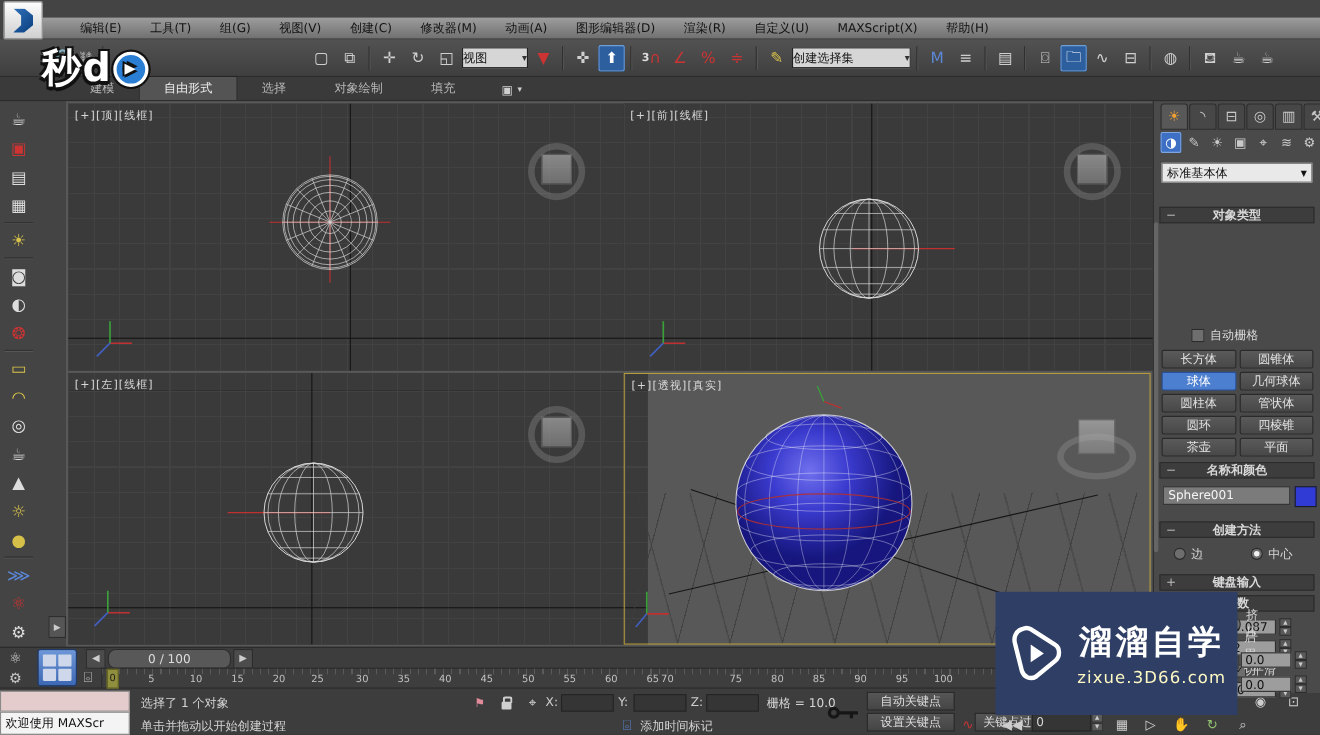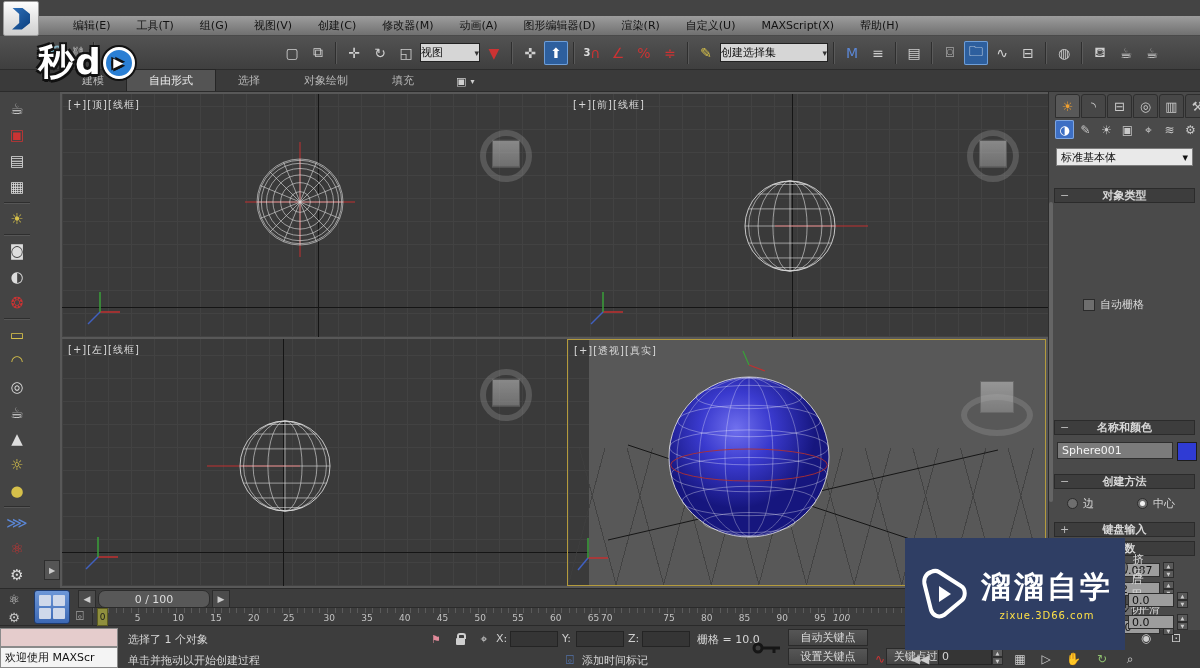--- a/index.html
+++ b/index.html
@@ -135,21 +135,21 @@
   .plabel{width:44px;text-align:right;color:#d8d8d8;}
   .pfield{width:50px;height:14px;background:#9d9d9d;border:1px solid #2e2e2e;color:#111;
           display:flex;align-items:center;padding-left:3px;box-sizing:border-box;}
   .spin{width:11px;height:16px;display:flex;flex-direction:column;}
   .spin div{flex:1;background:#5a5a5a;border:1px solid #2d2d2d;color:#ccc;font-size:5px;line-height:6px;text-align:center;}
   
   .wm-box{left:905px;top:538px;width:220px;height:112px;background:#2f3e64;z-index:60;display:flex;
           align-items:center;justify-content:center;gap:12px;}
   .wm-col{display:flex;flex-direction:column;align-items:center;gap:2px;}
   .wm-brand{font-size:30px;font-weight:bold;color:#fff;letter-spacing:3px;}
-  .wm-url{font-size:10px;color:#fde047;letter-spacing:1px;}
+  .wm-url{font-size:15px;color:#fef9c3;letter-spacing:1px;}
   .logo-wm{left:38px;top:38px;z-index:40;display:flex;align-items:center;color:#fff;font-size:36px;font-weight:800;
            text-shadow:2px 2px 0 #111,-2px 2px 0 #111,2px -2px 0 #111,-2px -2px 0 #111,0 3px 0 #111;letter-spacing:1px;}
   .logo-play{width:26px;height:26px;border-radius:50%;background:#2a7fd4;border:3px solid #fff;box-shadow:0 0 0 2px #111;
            display:flex;align-items:center;justify-content:center;color:#fff;font-size:13px;margin:0 1px;}
 </style>
 </head>
 <body>
 
 <div id="app">
 
@@ -425,21 +425,21 @@
         <span class="tick-label" style="left: 381.5px;">50</span>
         <span class="tick-label" style="left: 419.25px;">55</span>
         <span class="tick-label" style="left: 457px;">60</span>
         <span class="tick-label" style="left: 494.75px;">65</span>
         <span class="tick-label" style="left: 508px;">70</span>
         <span class="tick-label" style="left: 570.25px;">75</span>
         <span class="tick-label" style="left: 608px;">80</span>
         <span class="tick-label" style="left: 645.75px;">85</span>
         <span class="tick-label" style="left: 683.5px;">90</span>
         <span class="tick-label" style="left: 721.25px;">95</span>
-        <span class="tick-label" style="left: 740px; font-style: italic;">100</span>
+        <span class="tick-label" style="left: 756px;">100</span>
       </div>
   </div>
 
   <div class="abs statusrow">
     <div class="listener-pink"></div>
     <div class="listener-white">
       <span>欢迎使用 MAXScr</span>
     </div>
     <span class="st-text" style="left:128px;top:6px;">选择了 1 个对象</span>
     <span class="st-text" style="left:128px;top:27px;">单击并拖动以开始创建过程</span>
@@ -515,20 +515,32 @@
     </div>
 
     <div class="rollout" style="top:96px;">
       <span class="exp">−</span>
       <span>对象类型</span>
     </div>
     <div class="chkrow" style="left:34px;top:205px;position:absolute;">
       <span class="chk"></span>
       <span>自动栅格</span>
     </div>
+    <div class="prim-grid" id="prim-grid">
+        <div class="prim-btn">长方体</div>
+        <div class="prim-btn">圆锥体</div>
+        <div class="prim-btn active">球体</div>
+        <div class="prim-btn">几何球体</div>
+        <div class="prim-btn">圆柱体</div>
+        <div class="prim-btn">管状体</div>
+        <div class="prim-btn">圆环</div>
+        <div class="prim-btn">四棱锥</div>
+        <div class="prim-btn">茶壶</div>
+        <div class="prim-btn">平面</div>
+      </div>
 
     <div class="rollout" style="top:328px;">
       <span class="exp">−</span>
       <span>名称和颜色</span>
     </div>
     <div class="namefield">
         <span>Sphere001</span>
       </div>
     <div class="swatch" id="color-swatch" style="background: rgb(47, 59, 212);"></div>
 

